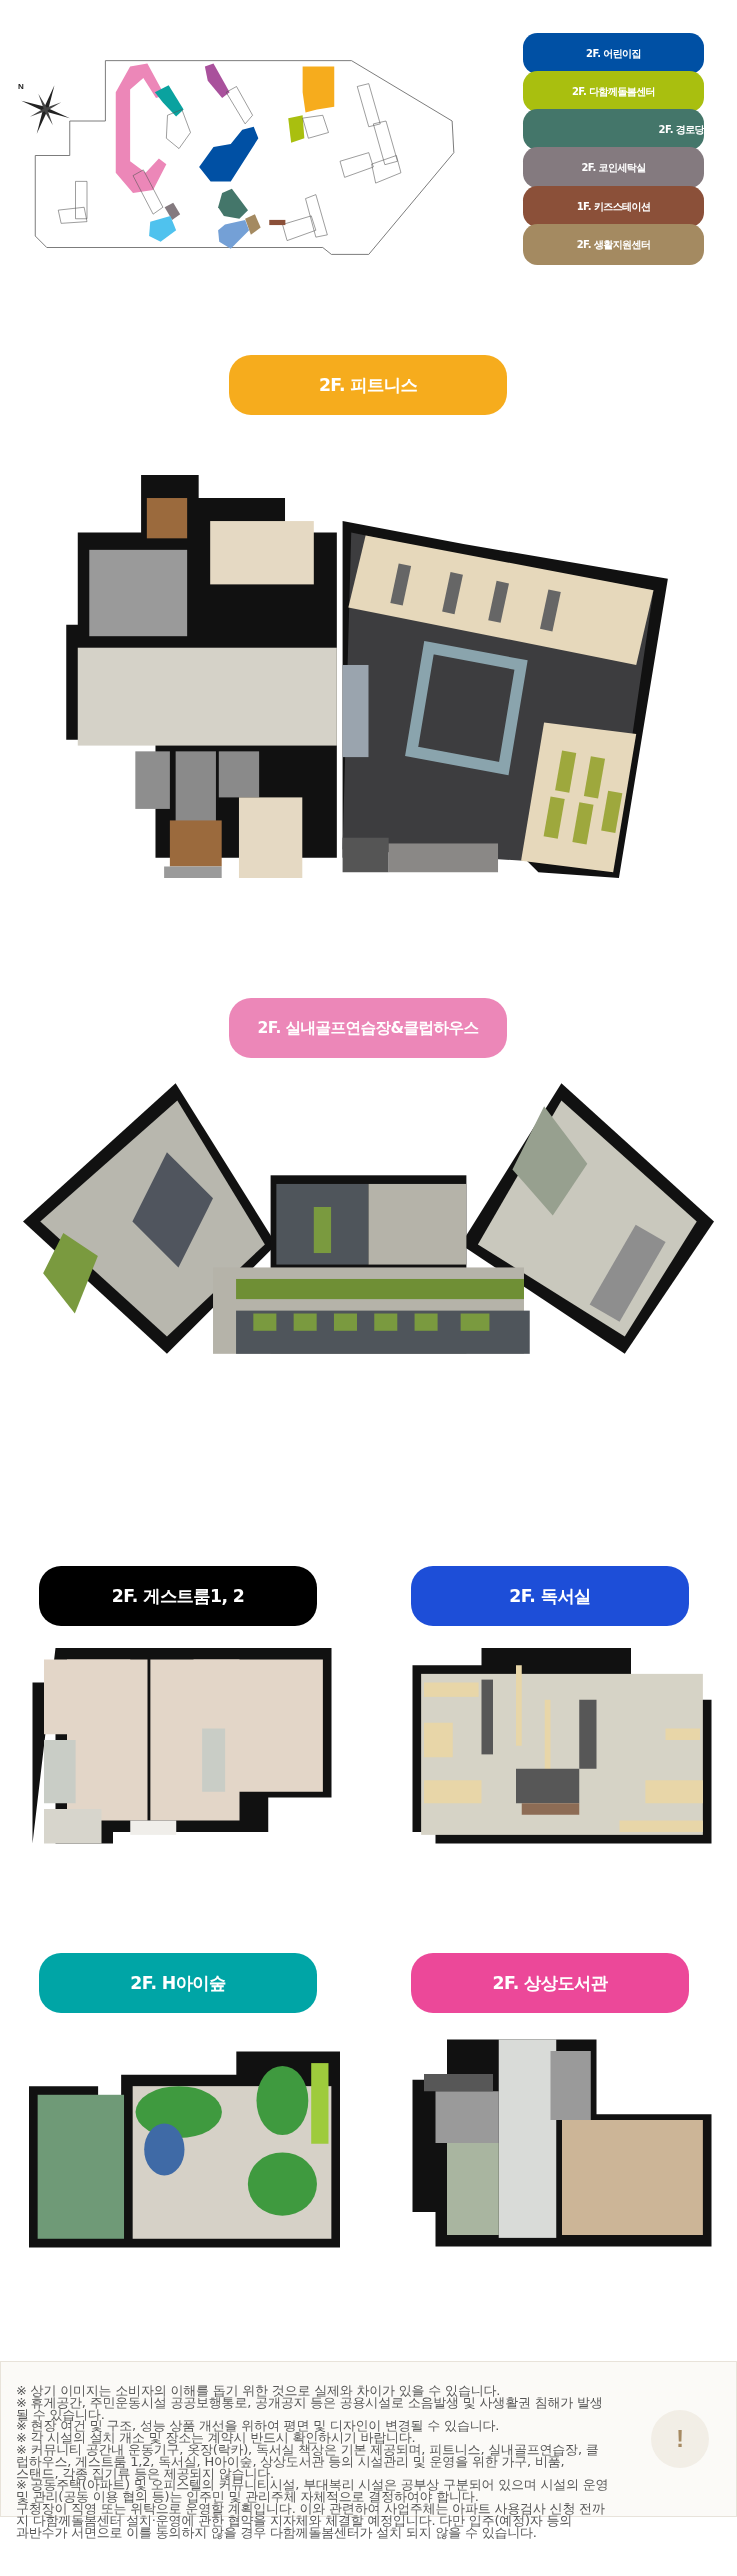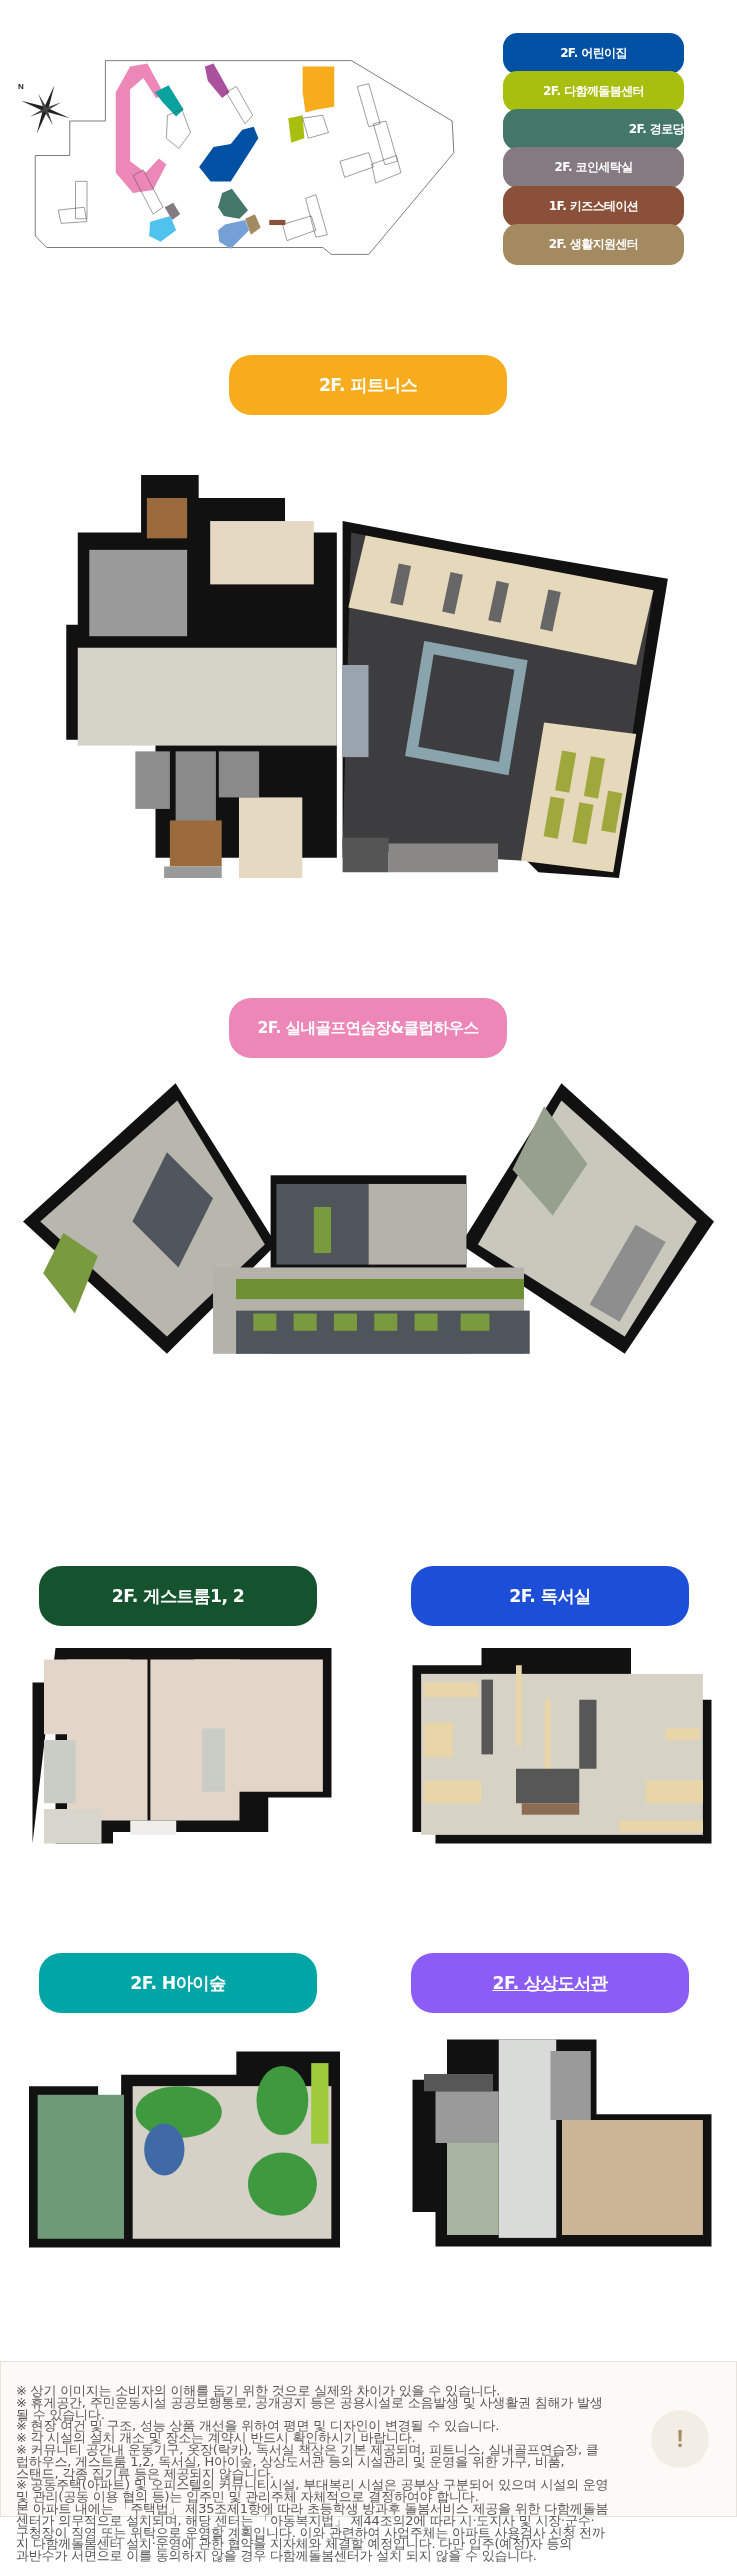--- a/index.html
+++ b/index.html
@@ -5,21 +5,21 @@
   * { box-sizing: border-box; margin: 0; padding: 0; }
   html, body { width: 737px; background: #ffffff; }
   body { position: relative; height: 2576px; font-family: "DejaVu Sans", "Liberation Sans", sans-serif; overflow: hidden; }
 
   
   .pill {
     position: absolute; border-radius: 23px; color: #ffffff;
     display: flex; align-items: center; justify-content: center;
     font-weight: bold; letter-spacing: -0.6px; white-space: nowrap;
   }
-  .legend-pill { left: 503px; width: 181px; height: 41px; font-size: 12px; border-radius: 14.4px; }
+  .legend-pill { left: 523px; width: 181px; height: 41px; font-size: 10px; border-radius: 14.4px; }
   .section-pill { height: 60px; font-size: 17.3px; border-radius: 22px; }
 
   
   .plan { position: absolute; }
   .plan svg { width: 100%; height: 100%; display: block; }
 
   
   .notes {
     position: absolute; left: 0; top: 2361px; width: 737px; height: 156px;
     background: #fbfaf7; border: 0.6px solid #e8e3da;
@@ -172,21 +172,21 @@
         <rect x="470" y="400" width="40" height="30"></rect>
       <rect x="540" y="400" width="40" height="30"></rect>
         <rect x="610" y="400" width="40" height="30"></rect>
       <rect x="680" y="400" width="40" height="30"></rect>
         <rect x="760" y="400" width="50" height="30"></rect>
     </g>
     <rect x="505" y="215" width="30" height="80" fill="#7a9a3f"></rect>
   </svg>
 </div>
 
-<div class="pill section-pill" style="left:39px; top:1566px; width:278px; background:#14532d;">
+<div class="pill section-pill" style="left:39px; top:1566px; width:278px; background:#000000;">
     <span>2F. 게스트룸1, 2</span>
   </div>
 <div class="pill section-pill" style="left:411px; top:1566px; width:278px; background:#1d4ed8;">
     <span>2F. 독서실</span>
   </div>
 
 <div class="plan" style="left:32px; top:1648px; width:300px; height:207px;">
   <svg viewBox="0 0 520 360">
     <polygon points="40,0 520,0 520,260 410,260 410,320 140,320 140,340 40,340 40,60 0,60 0,340" fill="#111"></polygon>
     <rect x="20" y="20" width="150" height="130" fill="#e3d6c8"></rect>
@@ -217,21 +217,21 @@
     <rect x="180" y="210" width="110" height="60" fill="#575757"></rect>
     <rect x="120" y="55" width="20" height="130" fill="#575757"></rect>
     <rect x="290" y="90" width="30" height="120" fill="#575757"></rect>
     <rect x="190" y="270" width="100" height="20" fill="#8d6c55"></rect>
   </svg>
 </div>
 
 <div class="pill section-pill" style="left:39px; top:1953px; width:278px; background:#00a5a6;">
     <span>2F. H아이숲</span>
   </div>
-<div class="pill section-pill" style="left:411px; top:1953px; width:278px; background:#8b5cf6;text-decoration:underline;">
+<div class="pill section-pill" style="left:411px; top:1953px; width:278px; background:#ec4899;">
     <span>2F. 상상도서관</span>
   </div>
 
 <div class="plan" style="left:29px; top:2040px; width:311px; height:219px;">
   <svg viewBox="0 0 540 380">
     <polygon points="0,80 120,80 120,130 160,130 160,60 360,60 360,20 540,20 540,360 0,360" fill="#111"></polygon>
     <rect x="15" y="95" width="150" height="250" fill="#6f9a77"></rect>
     <rect x="180" y="80" width="345" height="265" fill="#d6d1c7"></rect>
     <ellipse cx="260" cy="125" rx="75" ry="45" fill="#3f9a3f"></ellipse>
     <ellipse cx="235" cy="190" rx="35" ry="45" fill="#3f6aa6"></ellipse>
@@ -255,19 +255,18 @@
 
 <div class="notes">
   <ul>
     <li>※ 상기 이미지는 소비자의 이해를 돕기 위한 것으로 실제와 차이가 있을 수 있습니다.</li>
     <li>※ 휴게공간, 주민운동시설 공공보행통로, 공개공지 등은 공용시설로 소음발생 및 사생활권 침해가 발생될 수 있습니다.</li>
     <li>※ 현장 여건 및 구조, 성능 상품 개선을 위하여 평면 및 디자인이 변경될 수 있습니다.</li>
     <li>※ 각 시설의 설치 개소 및 장소는 계약시 반드시 확인하시기 바랍니다.</li>
     <li>※ 커뮤니티 공간내 운동기구, 옷장(락카), 독서실 책상은 기본 제공되며, 피트니스, 실내골프연습장, 클럽하우스, 게스트룸 1,2, 독서실, H아이숲, 상상도서관 등의 시설관리 및 운영을 위한 가구, 비품,</li>
     <li class="cont">스탠드, 각종 집기류 등은 제공되지 않습니다.</li>
     <li>※ 공동주택(아파트) 및 오피스텔의 커뮤니티시설, 부대복리 시설은 공부상 구분되어 있으며 시설의 운영 및 관리(공동 이용 협의 등)는 입주민 및 관리주체 자체적으로 결정하여야 합니다.</li>
-    <li class="cont">본 아파트 내에는 「주택법」 제35조제1항에 따라 초등학생 방과후 돌봄서비스 제공을 위한 다함께돌봄센터가 의무적으로 설치되며, 해당 센터는 「아동복지법」 제44조의2에 따라 시·도지사 및 시장·군수·</li>
     <li class="cont">구청장이 직영 또는 위탁으로 운영할 계획입니다. 이와 관련하여 사업주체는 아파트 사용검사 신청 전까지 다함께돌봄센터 설치·운영에 관한 협약을 지자체와 체결할 예정입니다. 다만 입주(예정)자 등의</li>
     <li class="cont">과반수가 서면으로 이를 동의하지 않을 경우 다함께돌봄센터가 설치 되지 않을 수 있습니다.</li>
   </ul>
   <div class="notice-icon">!</div>
 </div>
 
 
 </body></html>

